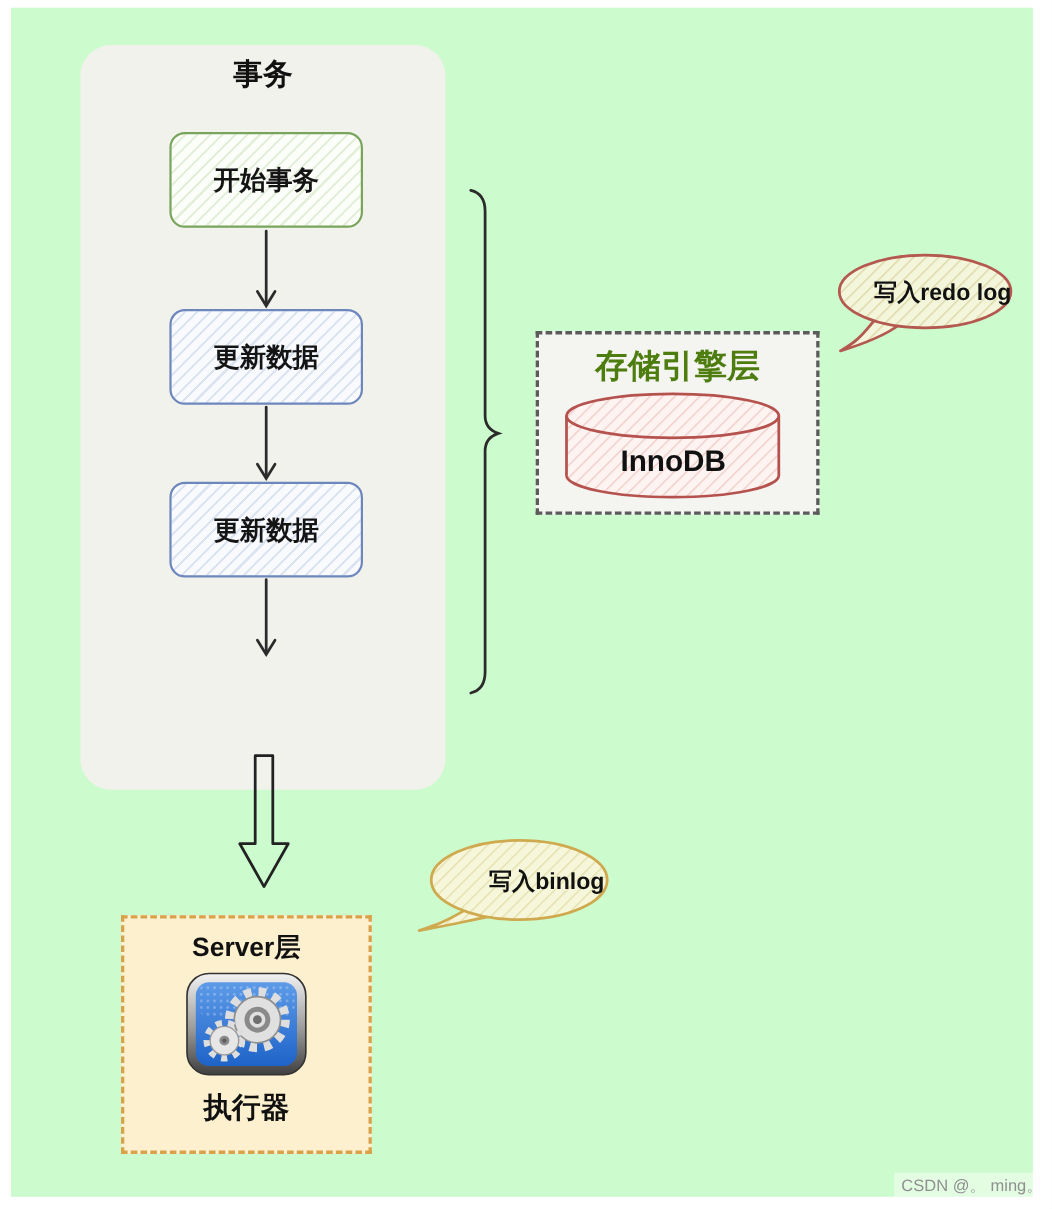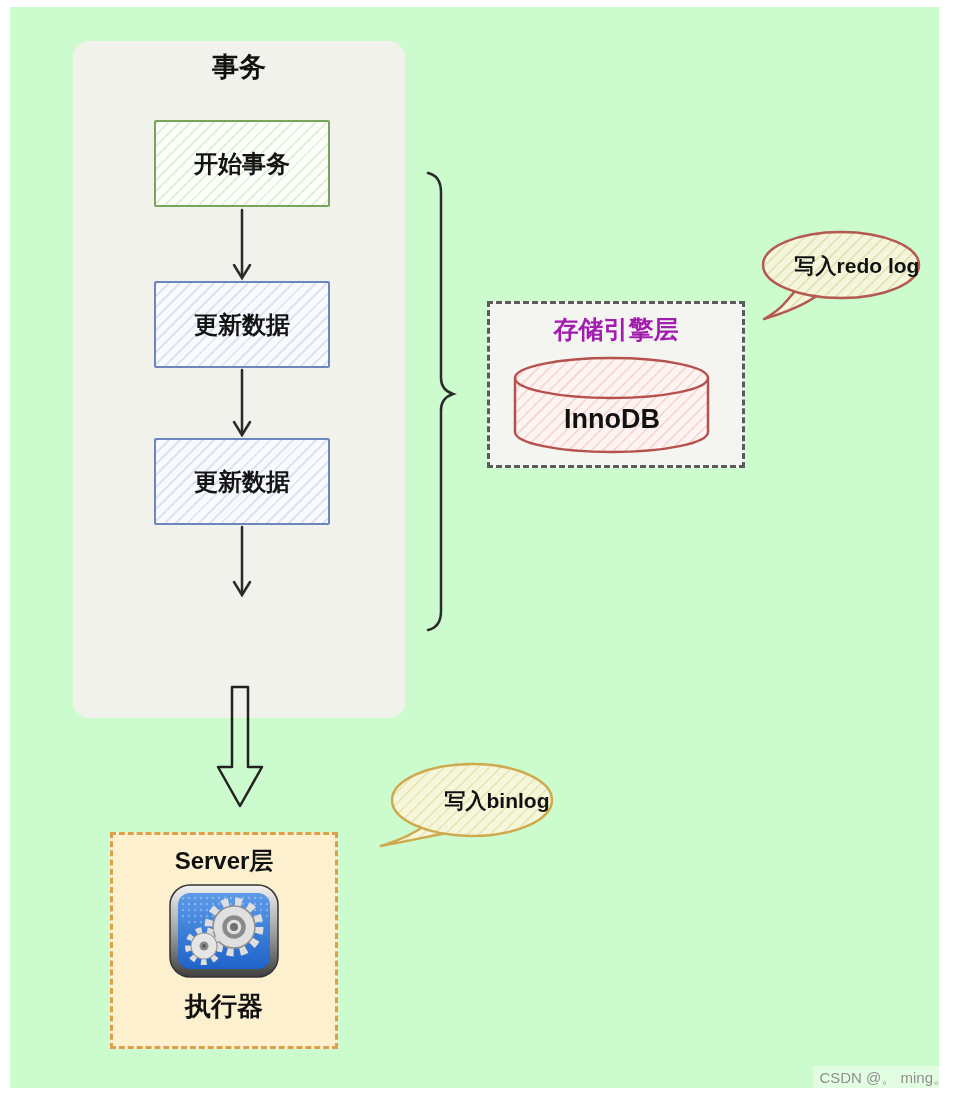--- a/index.html
+++ b/index.html
@@ -2,38 +2,38 @@
 <html><head>
 <meta charset="utf-8">
 <style>
   html,body{margin:0;padding:0;background:#ffffff;}
   body{font-family:"Liberation Sans","DejaVu Sans",sans-serif;}
   .canvas{position:relative;width:956px;height:1099px;background:#ffffff;overflow:hidden;}
   .green-bg{position:absolute;left:10px;top:7px;width:929px;height:1081px;background:#ccfbcd;}
 
   
   .tx-container{position:absolute;left:73px;top:41px;width:332px;height:677px;
-    background:#f1f2ec;border-radius:16px;}
+    background:#f1f2ec;border-radius:28px;}
   .tx-title{position:absolute;left:0;top:8px;width:100%;text-align:center;
     font-size:27px;font-weight:bold;color:#111;}
 
   
-  .flow-box{position:absolute;left:154px;width:176px;height:87px;border-radius:2px;
+  .flow-box{position:absolute;left:154px;width:176px;height:87px;border-radius:14px;
     display:flex;align-items:center;justify-content:center;
     font-size:24px;font-weight:bold;color:#141414;box-sizing:border-box;font-family:Liberation Serif, serif;}
   .flow-box.green{border:2.5px solid #78a55b;
     background:repeating-linear-gradient(135deg,rgba(130,179,102,0.20) 0 2px,rgba(0,0,0,0) 2px 8px),#fcfef9;}
   .flow-box.blue{border:2.5px solid #6d87bd;
     background:repeating-linear-gradient(135deg,rgba(108,142,191,0.20) 0 2px,rgba(0,0,0,0) 2px 8px),#f8fafd;}
   .box1{top:120px}.box2{top:281px}.box3{top:438px}.box4{top:597px}
 
   
   .storage-box{position:absolute;left:487px;top:301px;width:258px;height:167px;
     background:#f4f4f1;border:3px dashed #5b5b5b;box-sizing:border-box;}
-  .storage-title{margin-top:9px;text-align:center;font-size:25px;font-weight:bold;color:#a21caf;}
+  .storage-title{margin-top:9px;text-align:center;font-size:30px;font-weight:bold;color:#4d7c0f;}
   .innodb-label{position:absolute;left:515px;top:404px;width:194px;text-align:center;
     font-size:27px;font-weight:bold;color:#111;}
 
   
   .server-box{position:absolute;left:110px;top:832px;width:228px;height:217px;
     background:#fcf0cf;border:3px dashed #d9a24a;box-sizing:border-box;
     display:flex;flex-direction:column;align-items:center;}
   .server-title{margin-top:10px;font-size:24px;font-weight:bold;color:#111;}
   .server-icon{margin-top:6px;}
   .server-exec{margin-top:8px;font-size:26px;font-weight:bold;color:#111;text-align:right;}

